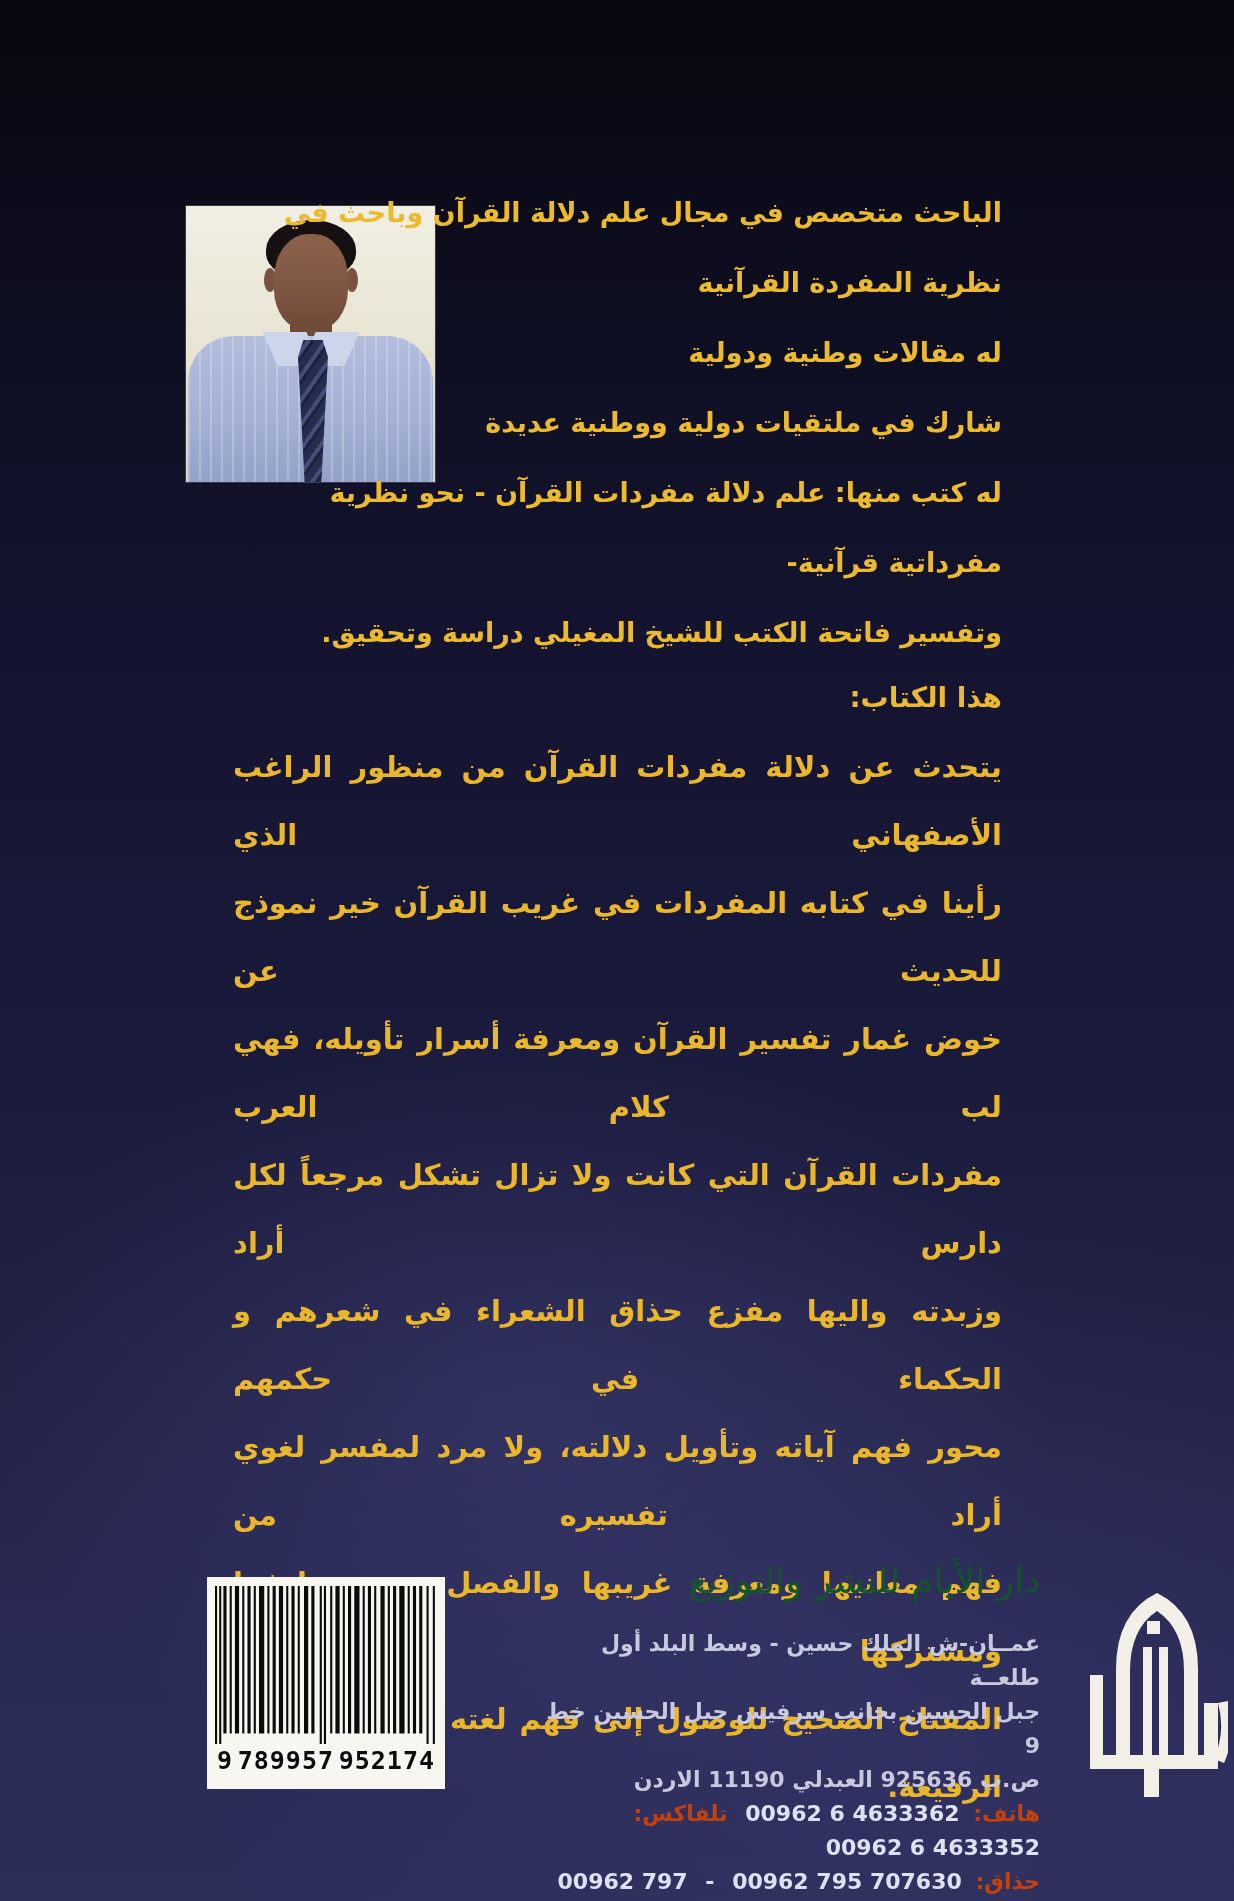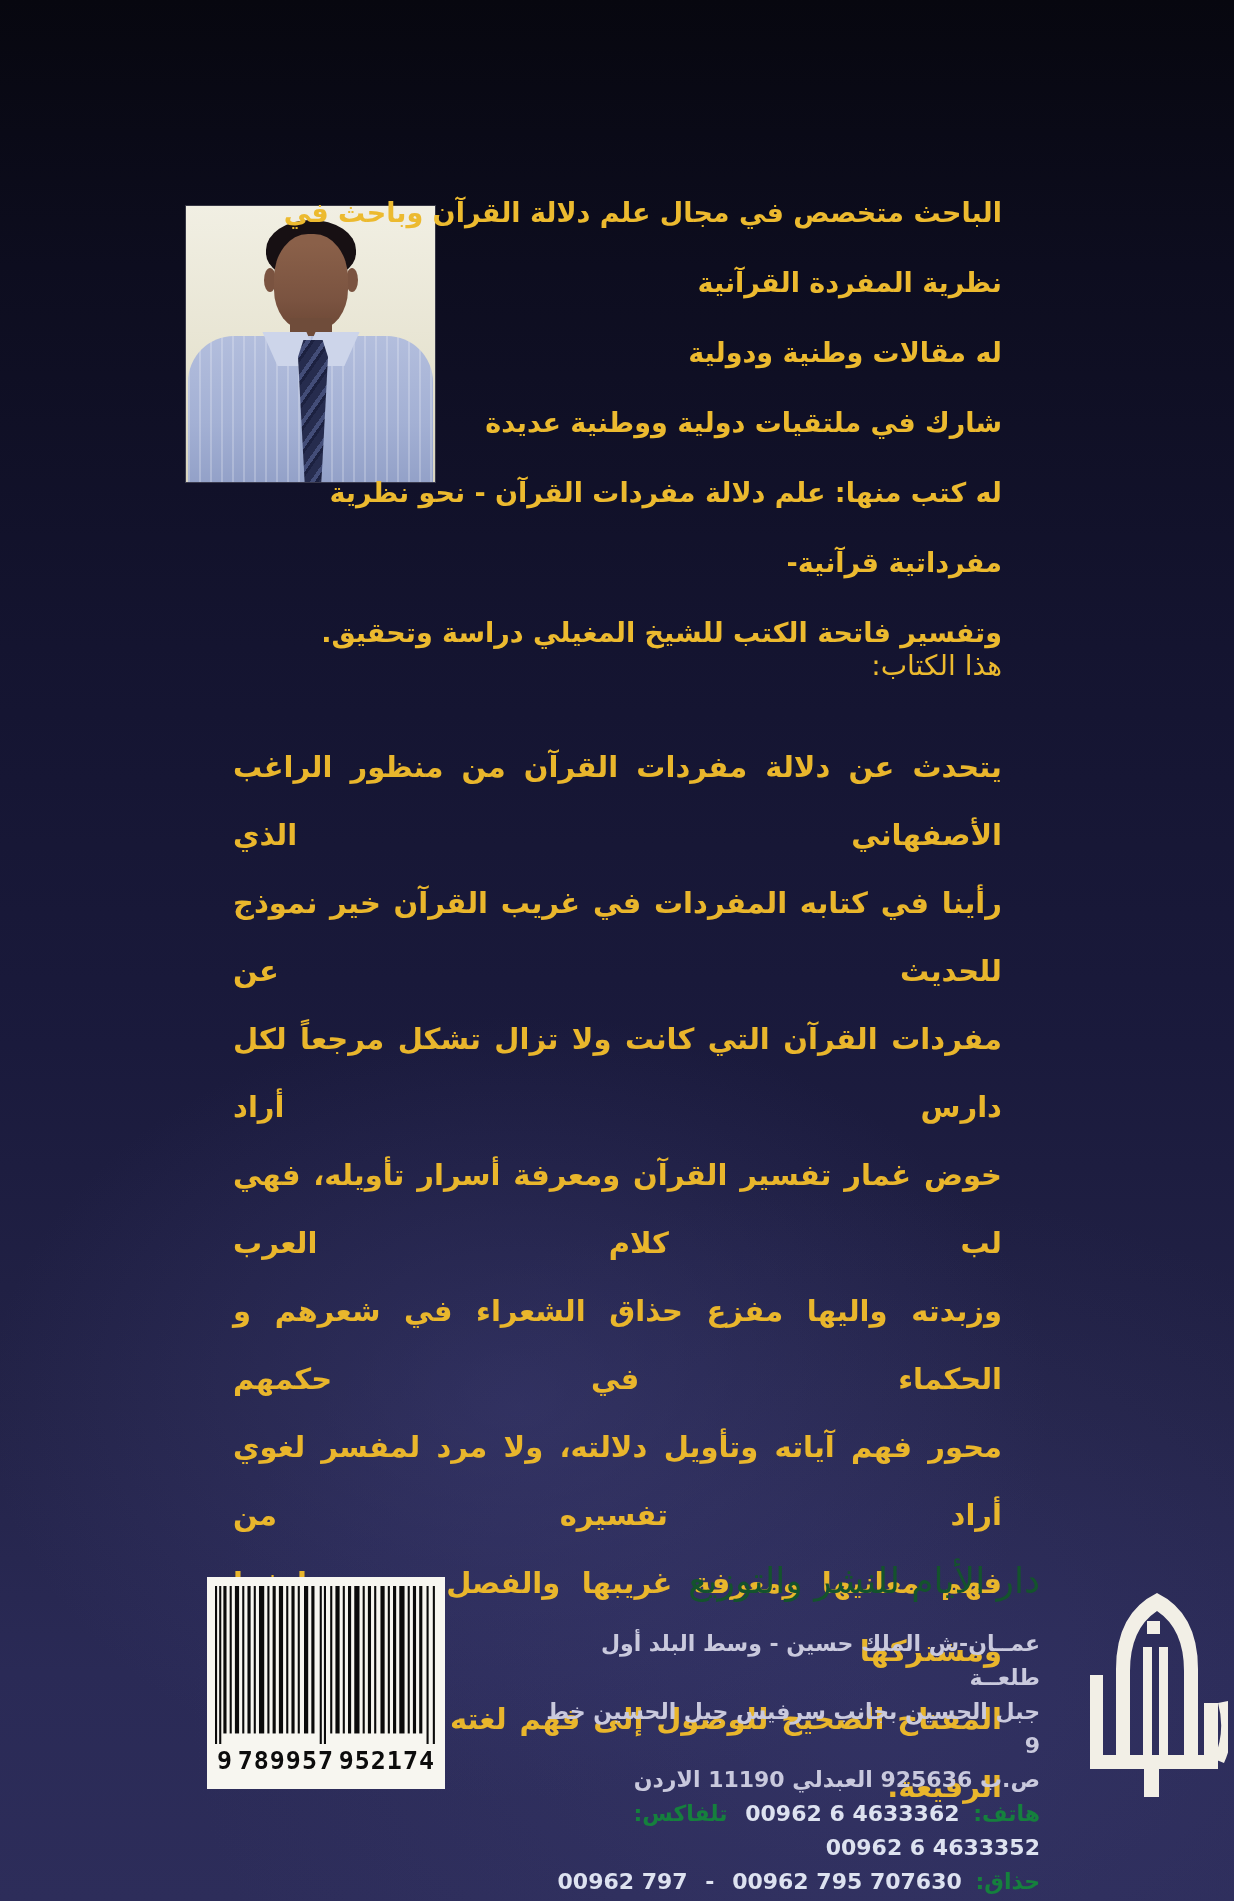--- a/index.html
+++ b/index.html
@@ -43,22 +43,22 @@
     background:repeating-linear-gradient(125deg,#262c4e 0 7px,#434d78 7px 11px,#1c2140 11px 14px);
     clip-path:polygon(18% 0,82% 0,100% 12%,78% 100%,22% 100%,0 12%); }
 
   
   .bio{
     position:absolute; top:178px; right:232px; left:233px;
     direction:rtl; text-align:right;
     color:#ecba2f; font-weight:bold; font-size:27px; line-height:70px;
   }
   .about-heading{
-    position:absolute; top:644px; right:232px;
-    direction:rtl; color:#ecba2f; font-weight:normal; font-size:28px; line-height:44px;
+    position:absolute; top:676px; right:232px;
+    direction:rtl; color:#ecba2f; font-weight:bold; font-size:28px; line-height:44px;
   }
   .body-text{
     position:absolute; top:733px; right:232px; left:233px;
     direction:rtl; color:#e9b62c; font-weight:bold; font-size:29px; line-height:68px;
   }
   .body-text .bline{ text-align:justify; text-align-last:justify; }
 
   
   .barcode{
     position:absolute; left:207px; top:1577px; width:238px; height:212px;
@@ -72,21 +72,21 @@
     font-family:"DejaVu Sans Mono", monospace; font-size:25px; font-weight:bold; letter-spacing:1px;
   }
 
   
   .publisher{
     position:absolute; top:1558px; right:194px; width:500px;
     direction:rtl; text-align:right;
   }
   .pub-name{ color:#14532d; font-weight:normal; font-size:36px; line-height:46px; margin-bottom:23px; }
   .pub-line{ color:#c9c9dd; font-size:22px; line-height:34px; font-weight:bold; }
-  .pub-line .lbl{ color:#15803d; margin-left:6px; }
+  .pub-line .lbl{ color:#c2410c; margin-left:6px; }
   .pub-line .num{ color:#dde2f0; margin-left:10px; }
   .pub-email{ color:#dde2f0; font-size:21px; line-height:36px; letter-spacing:1px;
     font-weight:bold; direction:ltr; text-align:right; }
 
   
   .logo{ position:absolute; right:6px; top:1552px; width:142px; height:262px; }
   .logo svg{ width:100%; height:100%; }
 </style>
 </head>
 <body>
@@ -110,22 +110,22 @@
   <div>له كتب منها: علم دلالة مفردات القرآن - نحو نظرية</div>
   <div>مفرداتية قرآنية-</div>
   <div>وتفسير فاتحة الكتب للشيخ المغيلي دراسة وتحقيق.</div>
 </div>
 
 <div class="about-heading">هذا الكتاب:</div>
 
 <div class="body-text">
   <div class="bline">يتحدث عن دلالة مفردات القرآن من منظور الراغب الأصفهاني الذي</div>
   <div class="bline">رأينا في كتابه المفردات في غريب القرآن خير نموذج للحديث عن</div>
+  <div class="bline">خوض غمار تفسير القرآن ومعرفة أسرار تأويله، فهي لب كلام العرب</div>
   <div class="bline">مفردات القرآن التي كانت ولا تزال تشكل مرجعاً لكل دارس أراد</div>
-  <div class="bline">خوض غمار تفسير القرآن ومعرفة أسرار تأويله، فهي لب كلام العرب</div>
   <div class="bline">وزبدته واليها مفزع حذاق الشعراء في شعرهم و الحكماء في حكمهم</div>
   <div class="bline">محور فهم آياته وتأويل دلالته، ولا مرد لمفسر لغوي أراد تفسيره من</div>
   <div class="bline">فهم معانيها ومعرفة غريبها والفصل بين مترادفها ومشتركها لأنها</div>
   <div class="bline">المفتاح الصحيح للوصول إلى فهم لغته وأسرار عربيته الرفيعة.</div>
 </div>
 
 <div class="barcode">
   <svg viewBox="0 0 212 150" preserveAspectRatio="none">
     <g fill="#0b0b0b">
       <rect x="0" y="0" width="2" height="150"></rect>

